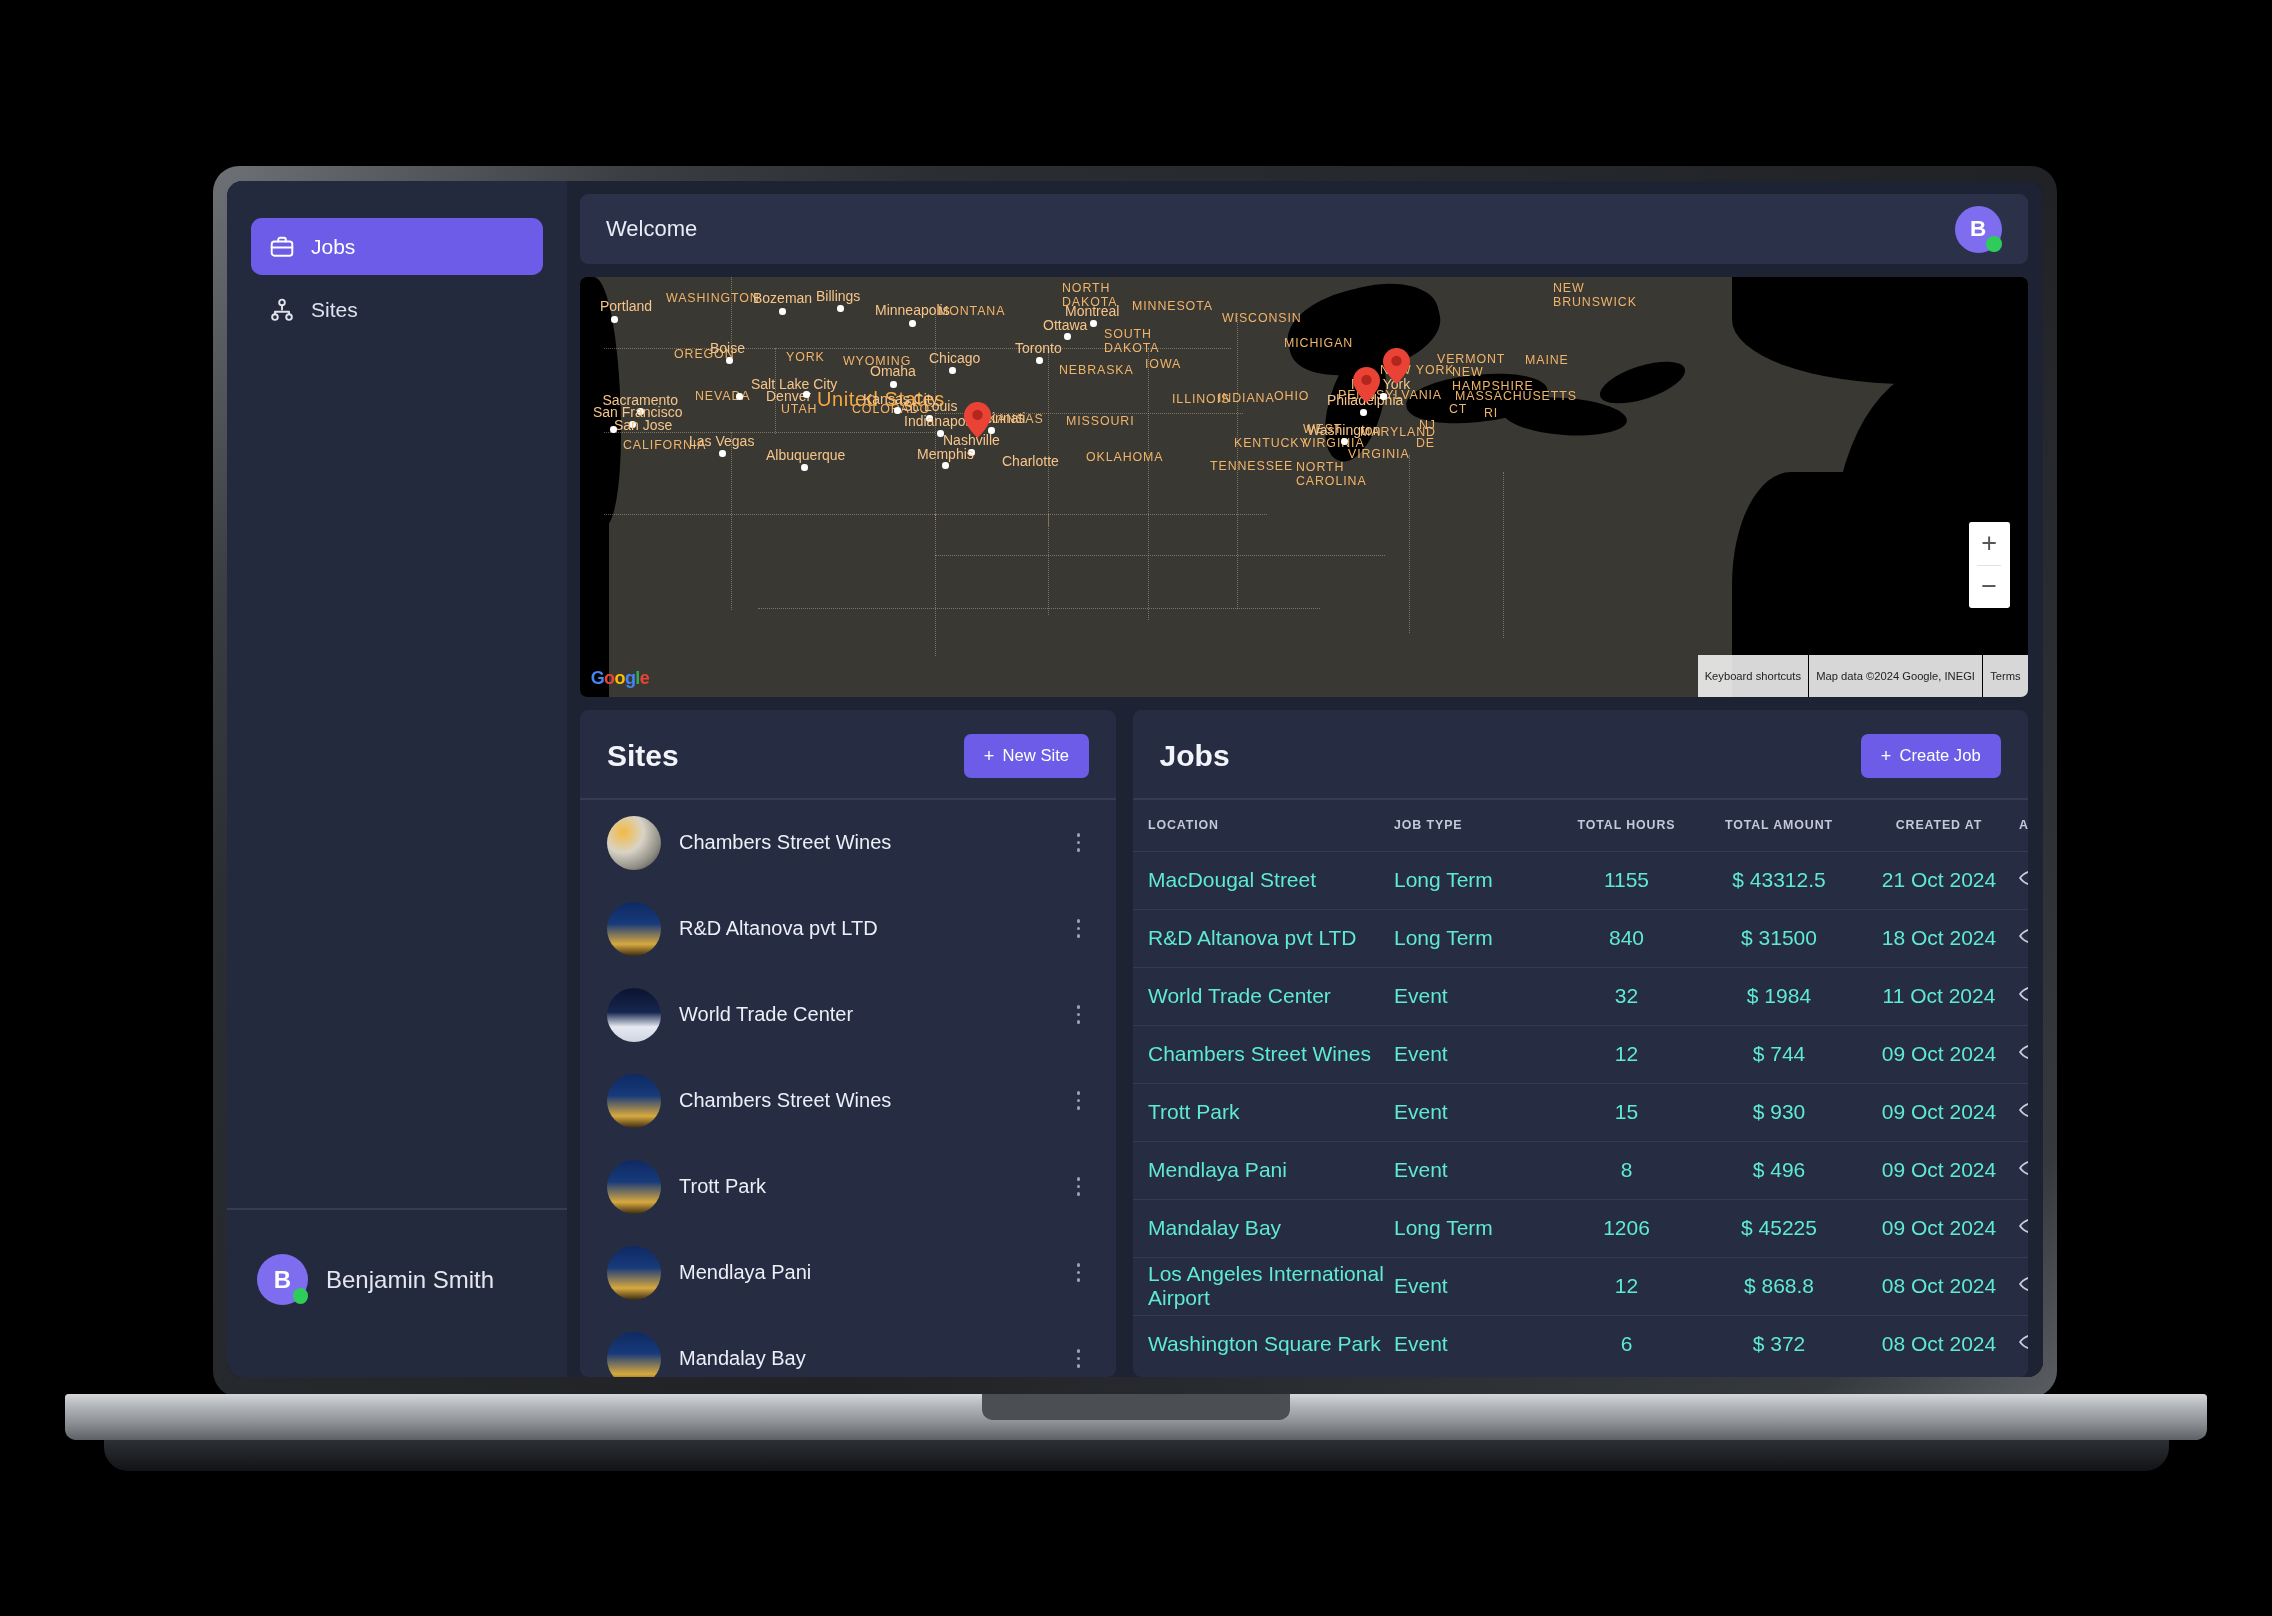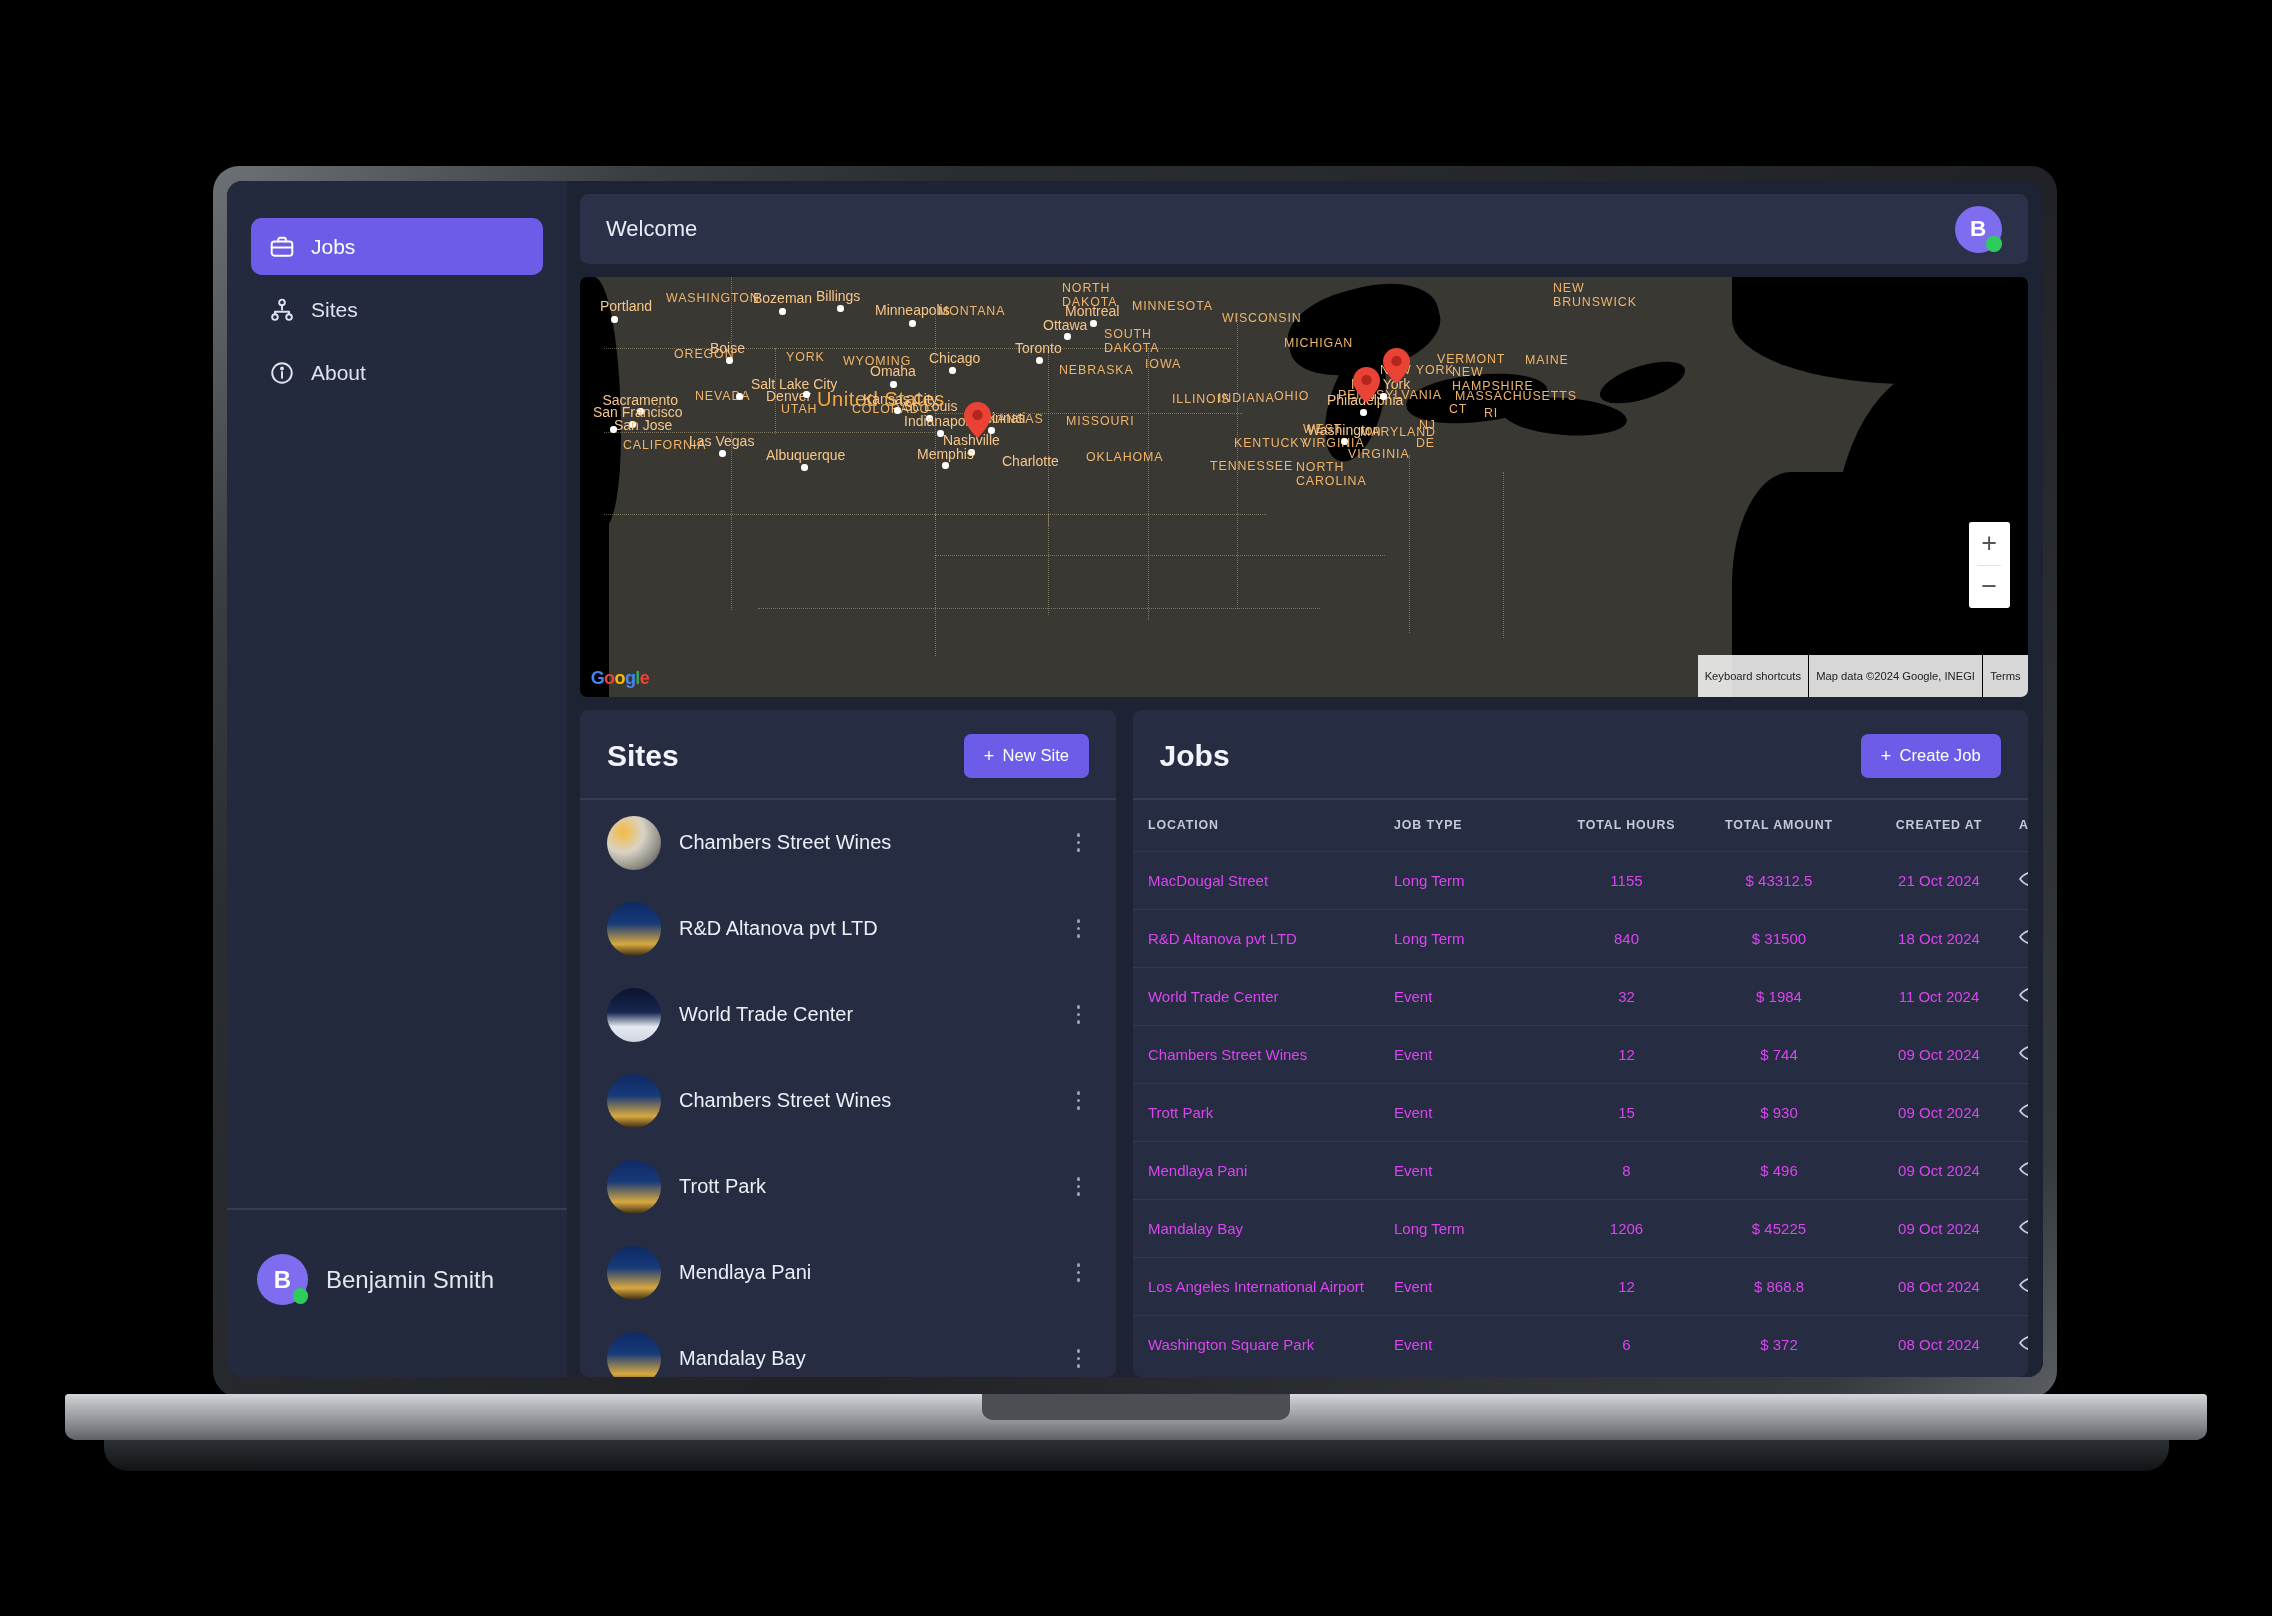--- a/index.html
+++ b/index.html
@@ -122,21 +122,21 @@
   .site-row { display:flex; align-items:center; gap:18px; padding:15.4px 27px; height:86px; }
   .site-thumb { width:54px; height:54px; flex:0 0 54px; border-radius:50%; overflow:hidden; position:relative; background:#0d1a3a; }
   .site-name { font-size:20px; color:#eceff6; }
   .kebab { margin-left:auto; width:21px; display:flex; flex-direction:column; align-items:center; gap:4.1px; cursor:pointer; }
   .kebab i { width:3.6px; height:3.6px; border-radius:50%; background:#9aa1b4; display:block; }
 
   
   #jobs-table { flex:1; overflow:hidden; }
   .jt-row { display:flex; align-items:center; height:58px; padding:0 15.4px 0 15.4px; }
   .jt-head { font-size:12.4px; color:#c3c9da; letter-spacing:0.9px; font-weight:700; height:51px; }
-  .jt-body { font-size:15px; color:#d946ef; border-top:1.2px solid rgba(255,255,255,.07);align-items:center; }
+  .jt-body { font-size:21px; color:#5eead4; border-top:1.2px solid rgba(255,255,255,.07);align-items:center; }
   .c-loc   { flex:0 0 246px; }
   .c-type  { flex:0 0 160px; }
   .c-hours { flex:0 0 145px; text-align:center; }
   .c-amt   { flex:0 0 160px; text-align:center; }
   .c-date  { flex:0 0 160px; text-align:center; }
   .c-act   { flex:1; text-align:center; }
   .jt-head .c-act { letter-spacing:1.2px; }
   .eye { display:inline-block; width:26px; height:18px; cursor:pointer; }
 </style>
 </head>
@@ -168,30 +168,20 @@
                 <circle cx="12" cy="5" r="2.6"></circle>
                   <circle cx="5.5" cy="18.5" r="2.6"></circle>
                   <circle cx="18.5" cy="18.5" r="2.6"></circle>
                 <path d="M12 7.6v4M5.5 15.9v-2.3h13v2.3"></path>
               </svg>
             </span>
             <span>Sites</span>
           </div>
 
 
-          <div class="nav-item">
-            <span class="nav-icon">
-              <svg viewBox="0 0 24 24" fill="none" stroke="#dfe2ec" stroke-width="1.8" stroke-linecap="round" stroke-linejoin="round">
-                <circle cx="12" cy="12" r="9"></circle>
-                  <path d="M12 11v5.5"></path>
-                  <circle cx="12" cy="7.8" r=".9" fill="#dfe2ec"></circle>
-              </svg>
-            </span>
-            <span>About</span>
-          </div>
         </nav>
 
         <div id="sidebar-divider"></div>
 
         <div id="profile">
           <span class="avatar-wrap">
             <span class="avatar">B</span>
             <span class="dot"></span>
           </span>
           <span class="profile-name">Benjamin Smith</span>

